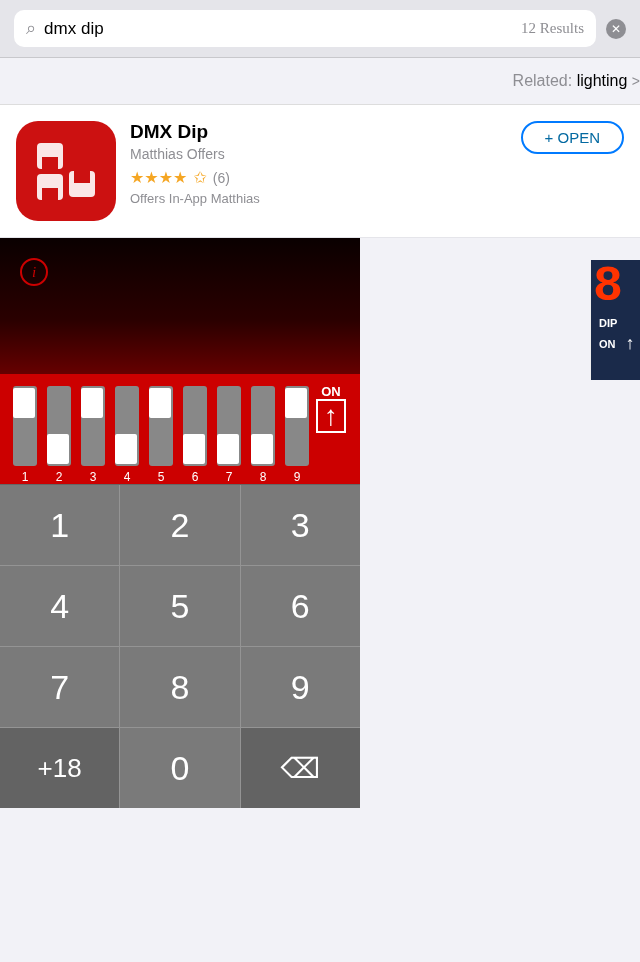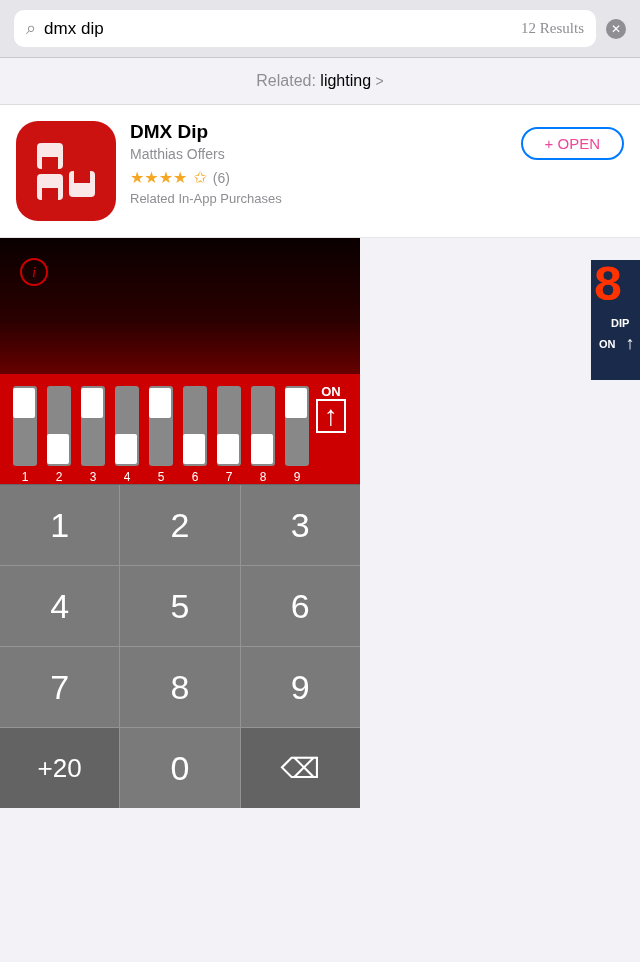--- a/index.html
+++ b/index.html
@@ -55,21 +55,21 @@
       color: #fff;
       font-size: 12px;
       cursor: pointer;
       flex-shrink: 0;
     }
 
     
     .related-bar {
       background: #f2f2f7;
       padding: 14px 0;
-      text-align: center;
+      text-align: right;
       border-bottom: 1px solid #ddd;
       font-size: 16px;
       color: #8e8e93;
     }
     .related-bar .related-label {
       color: #8e8e93;
     }
     .related-bar .related-link {
       color: #000;
       font-size: 16px;
@@ -127,28 +127,27 @@
     }
     .iap-text {
       font-size: 13px;
       color: #8e8e93;
     }
 
     .open-btn {
       border: 2px solid #007aff;
       border-radius: 20px;
       padding: 6px 22px;
-      color: #ec4899;
+      color: #0369a1;
       font-size: 15px;
       font-weight: 500;
       background: transparent;
       cursor: pointer;
       white-space: nowrap;
       flex-shrink: 0;
-      margin-top: 6px;
     }
 
     
     .dmx-screenshot {
       width: 360px;
       height: 570px;
       background: linear-gradient(180deg, #1a0000 0%, #3d0000 40%, #7a0000 70%, #cc0000 100%);
       position: relative;
       overflow: hidden;
       display: flex;
@@ -367,29 +366,29 @@
   <div class="app-info">
     <div style="display:flex;align-items:flex-start;justify-content:space-between;">
       <div>
         <div class="app-name">DMX Dip</div>
         <div class="app-developer">Matthias Offers</div>
         <div class="app-rating-row">
           <span class="stars">★★★★</span>
           <span style="color:#f5a623;font-size:16px;">✩</span>
           <span class="rating-count">(6)</span>
         </div>
-        <div class="iap-text">Related In-App Purchases</div>
+        <div class="iap-text">Offers In-App Matthias</div>
       </div>
       <button class="open-btn">+ OPEN</button>
     </div>
   </div>
 
   <div class="right-peek">
     <div class="right-peek-digit">8</div>
-    <div style="display:flex;align-items:center;padding:2px 16px;gap:2px;">
+    <div style="display:flex;align-items:center;padding:2px 4px;gap:2px;">
       <span class="right-peek-label">DIP</span>
     </div>
     <div style="display:flex;align-items:center;padding:0 4px;gap:2px;">
       <span class="right-peek-label">ON</span>
       <span class="right-peek-arrow">↑</span>
     </div>
   </div>
 </div>
 
 <div class="main-content">
@@ -473,20 +472,20 @@
     <div class="numpad">
       <div class="numpad-key">1</div>
       <div class="numpad-key">2</div>
       <div class="numpad-key">3</div>
       <div class="numpad-key">4</div>
       <div class="numpad-key">5</div>
       <div class="numpad-key">6</div>
       <div class="numpad-key">7</div>
       <div class="numpad-key">8</div>
       <div class="numpad-key">9</div>
-      <div class="numpad-key special">+20</div>
+      <div class="numpad-key special">+18</div>
       <div class="numpad-key">0</div>
       <div class="numpad-key special">
         <span class="backspace-icon">⌫</span>
       </div>
     </div>
   </div>
 </div>
 
 </body></html>

